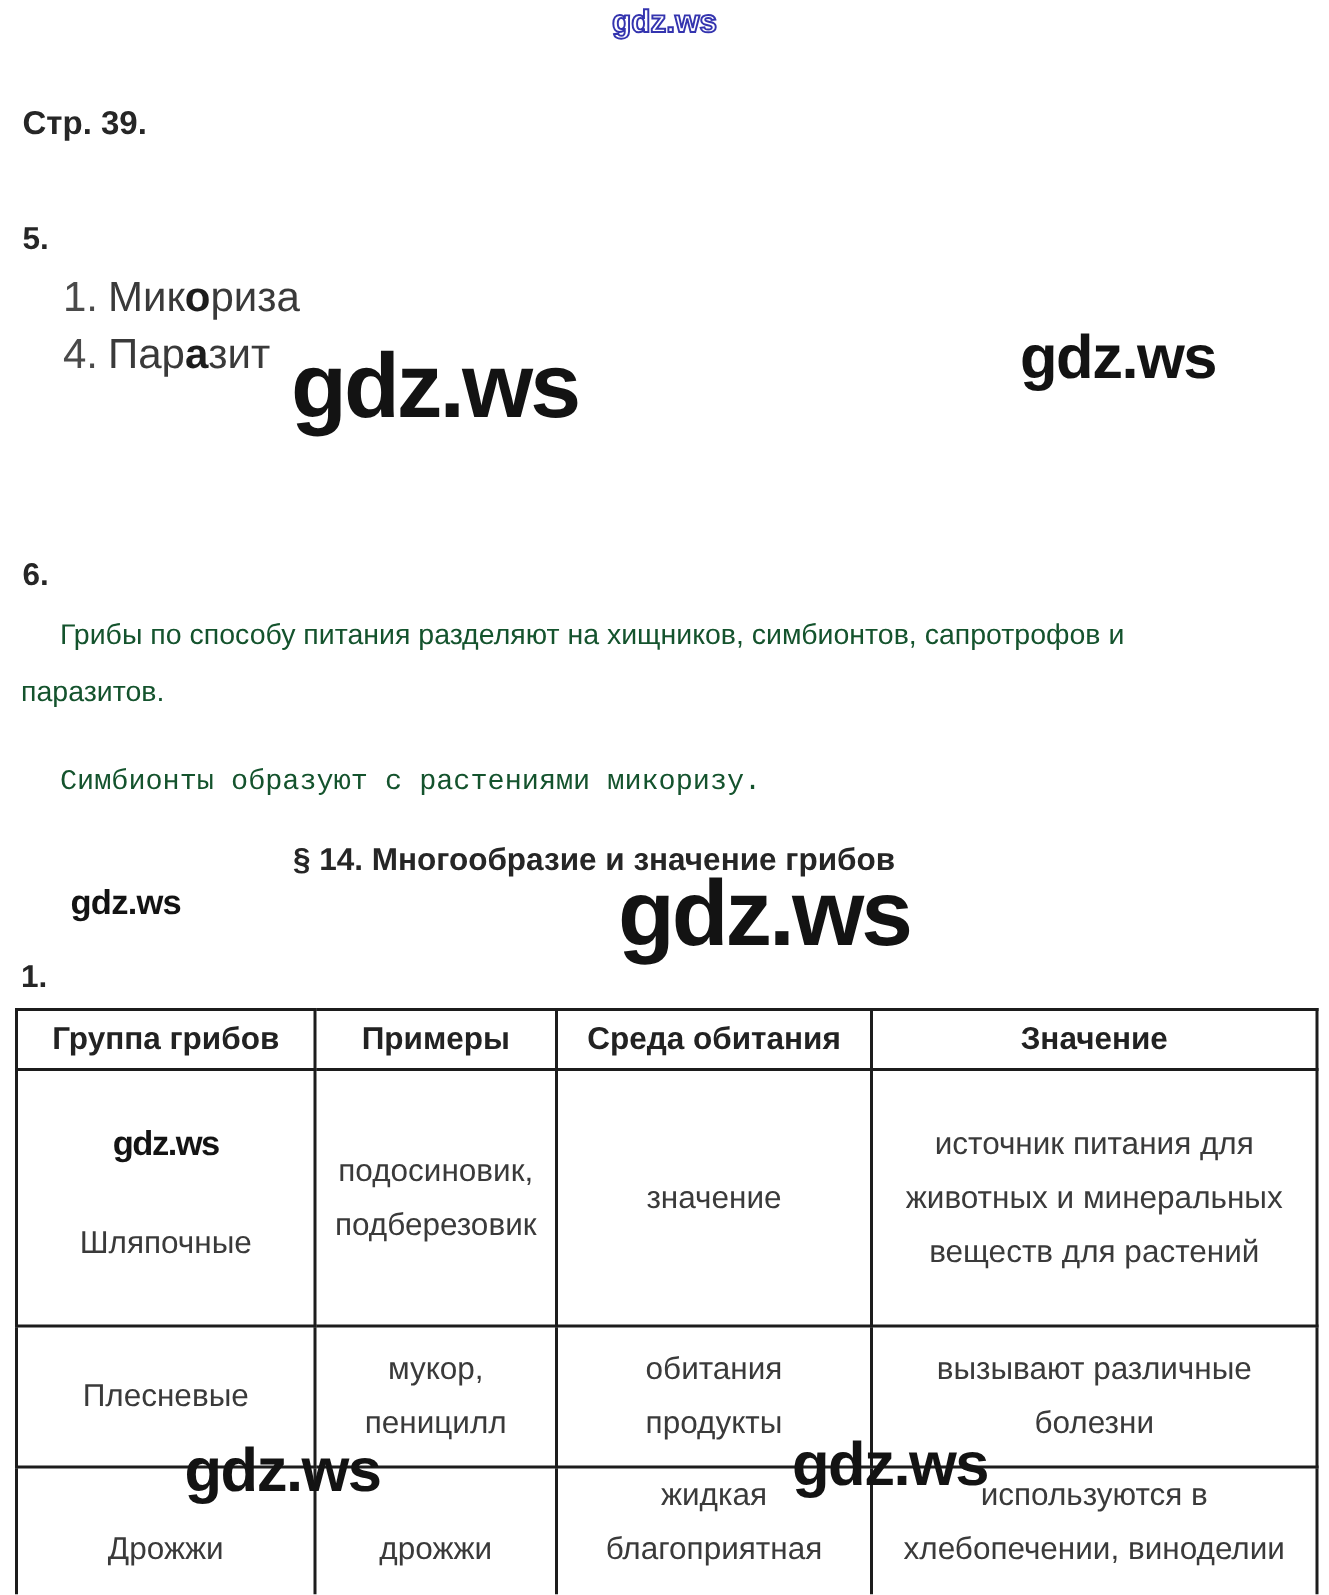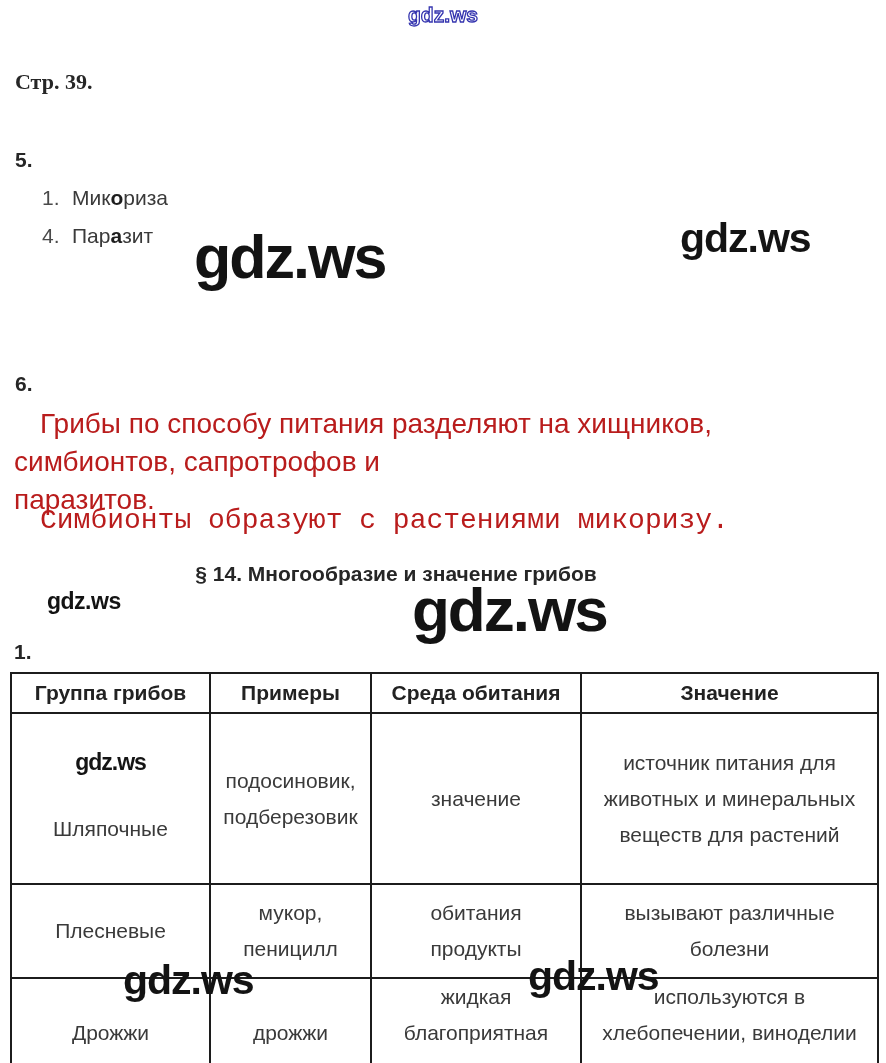--- a/index.html
+++ b/index.html
@@ -3,37 +3,37 @@
 <meta charset="utf-8">
 <style>
   html,body { margin:0; padding:0; background:#ffffff; }
   .page {
     position:relative; width:886px; height:1063px; background:#ffffff;
     font-family:"Liberation Sans", sans-serif; color:#333; overflow:hidden;
   }
 
   
   .h-bold { position:absolute; font-weight:700; color:#262626; font-size:21px; line-height:24px; }
-  .h-str  { left:15px; top:70px; font-size:22px;font-family:Liberation Serif, serif; }
+  .h-str  { left:15px; top:70px; font-size:22px; }
   .h5     { left:15px; top:148px; }
   .h6     { left:15px; top:372px; }
   .h1l    { left:14px; top:640px; }
   .h-center {
     position:absolute; left:0; top:562px; width:714px; box-sizing:border-box;
     padding-left:78px; text-align:center; font-weight:700; font-size:21px; color:#262626;
   }
 
   
-  .list { position:absolute; left:42px; top:179px; font-size:21px; color:#3a3a3a; line-height:38px; }
+  .list { position:absolute; left:42px; top:179px; font-size:28px; color:#3a3a3a; line-height:38px; }
   .list .num { display:inline-block; width:30px; color:#4a4a4a; }
   .list b { font-weight:700; color:#1d1d1d; }
 
   
   .para {
-    position:absolute; left:14px; width:860px; font-size:28px; color:#b91c1c;
+    position:absolute; left:14px; width:860px; font-size:19px; color:#14532d;
     line-height:38px; white-space:pre-line; text-indent:26px;
   }
   .p1 { top:405px; }
   .p2 { top:502px;font-family:Liberation Mono, monospace; }
 
   
   .fungi {
     position:absolute; left:10px; top:672px; width:867px;
     border-collapse:collapse; table-layout:fixed; font-size:21px; color:#3a3a3a;
   }

